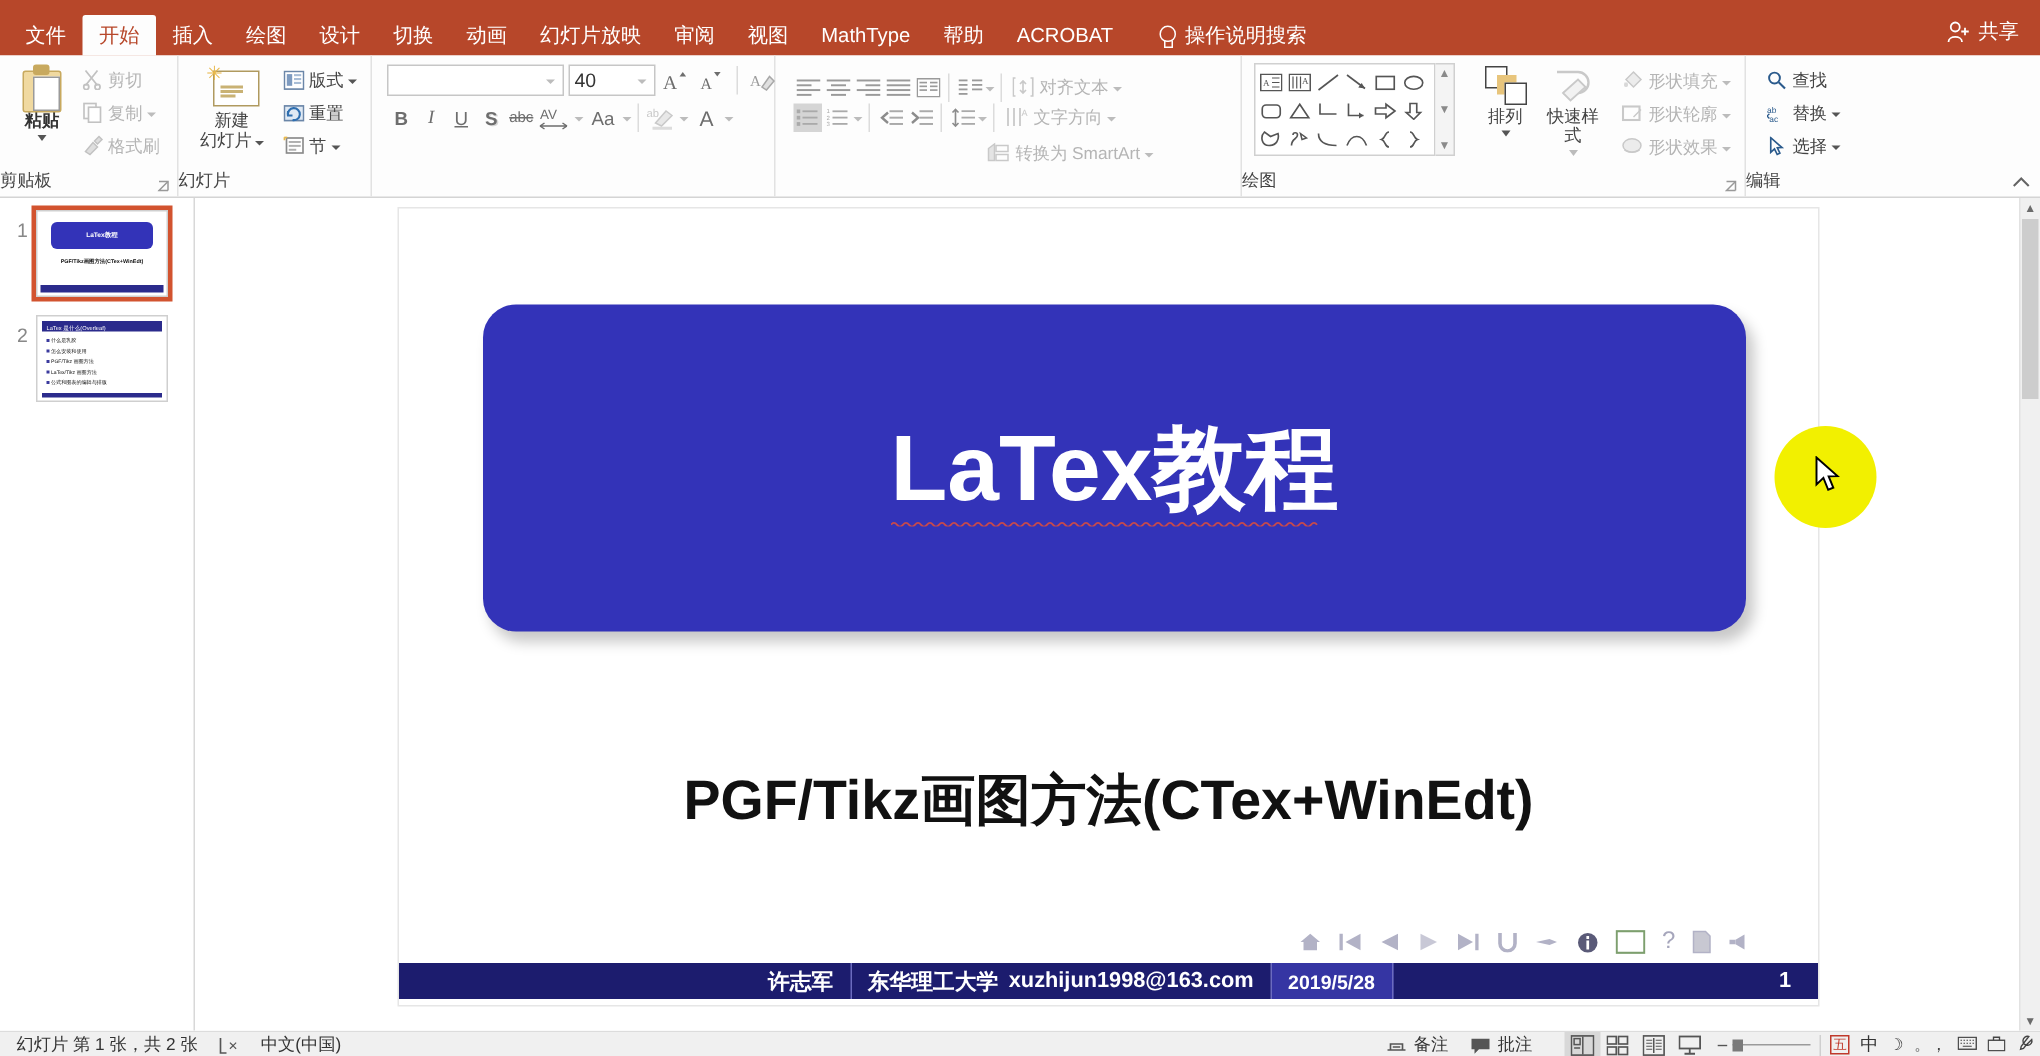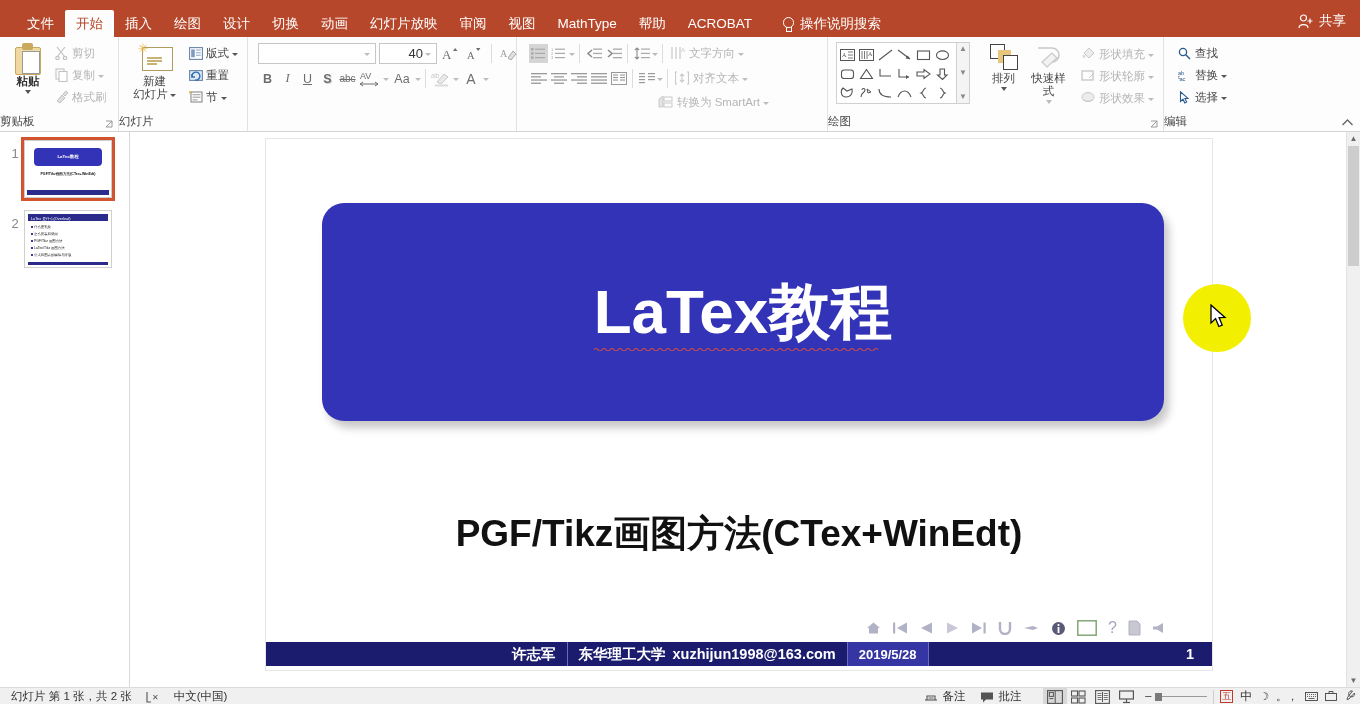--- a/index.html
+++ b/index.html
@@ -8,21 +8,21 @@
     width:1360px;height:704px;overflow:hidden;
     font-family:"Liberation Sans","DejaVu Sans",sans-serif;
     font-size:12px;color:#222;background:#fff;
     -webkit-font-smoothing:antialiased;
   }
   
   .titlebar{
     height:37px;background:#b7472a;display:flex;align-items:flex-end;
     position:relative;
   }
-  .tabs{display:flex;align-items:flex-end;height:37px;padding-left:16px;}
+  .tabs{display:flex;align-items:flex-end;height:37px;padding-left:6px;}
   .tab{
     color:#fff;font-size:13.5px;padding:0 11px;height:26px;line-height:26px;
     white-space:nowrap;cursor:default;
   }
   .tab.active{
     background:#fdfdfd;color:#b7472a;border-radius:2px 2px 0 0;height:27px;line-height:27px;
   }
   .tellme{display:flex;align-items:center;gap:6px;color:#fff;font-size:13.5px;margin-left:18px;height:26px;}
   .bulb{display:inline-block;width:13px;height:15px;position:relative;}
   .bulb:before{
@@ -357,21 +357,21 @@
         </div>
       </div>
     </div>
     <div class="group-title">
       <span>幻灯片</span>
     </div>
   </div>
 
   <div class="group" style="width:268px;">
     <div class="group-body" style="flex-direction:column;padding-left:10px;padding-top:6px;">
-      <div style="display:flex;align-items:center;gap:3px;text-align:right;">
+      <div style="display:flex;align-items:center;gap:3px;">
         <div class="fbox" style="width:118px;">
           <span class="v" title=""></span>
           <span class="ar">
               <span class="caretdn sm gy"></span>
             </span>
         </div>
         <div class="fbox" style="width:58px;">
           <span class="v" style="font-size:13px;">40</span>
           <span class="ar">
               <span class="caretdn sm gy"></span>
@@ -422,79 +422,20 @@
         </div>
         <div class="caretdn sm gy"></div>
         <div class="fb" style="width:22px;font-size:14px;color:#6e6e6e;">A</div>
         <div class="caretdn sm gy"></div>
       </div>
     </div>
   </div>
 
   <div class="group" style="width:310px;">
     <div class="group-body" style="flex-direction:column;padding-left:12px;padding-top:6px;">
-      <div style="display:flex;align-items:center;gap:1px;">
-        <div class="pi selbg">
-          <svg width="15" height="13" viewBox="0 0 15 13">
-            <rect x="0" y="1" width="2.5" height="2.5" fill="#aaa"></rect>
-              <rect x="4" y="1.6" width="10" height="1.2" fill="#aaa"></rect>
-            <rect x="0" y="5.2" width="2.5" height="2.5" fill="#aaa"></rect>
-              <rect x="4" y="5.8" width="10" height="1.2" fill="#aaa"></rect>
-            <rect x="0" y="9.4" width="2.5" height="2.5" fill="#aaa"></rect>
-              <rect x="4" y="10" width="10" height="1.2" fill="#aaa"></rect>
-          </svg>
-        </div>
-        <div class="pi">
-          <svg width="15" height="13" viewBox="0 0 15 13">
-            <text x="0" y="3.6" font-size="4" fill="#aaa" font-family="Liberation Sans, sans-serif">1</text>
-            <text x="0" y="8" font-size="4" fill="#aaa" font-family="Liberation Sans, sans-serif">2</text>
-            <text x="0" y="12.2" font-size="4" fill="#aaa" font-family="Liberation Sans, sans-serif">3</text>
-            <rect x="4" y="1.6" width="10" height="1.2" fill="#aaa"></rect>
-            <rect x="4" y="5.8" width="10" height="1.2" fill="#aaa"></rect>
-            <rect x="4" y="10" width="10" height="1.2" fill="#aaa"></rect>
-          </svg>
-        </div>
-        <div class="caretdn sm gy"></div>
-        <div class="sep"></div>
-        <div class="pi">
-          <svg width="16" height="13" viewBox="0 0 16 13">
-            <path d="M6 3 L2 6.5 L6 10" fill="none" stroke="#8c8c8c" stroke-width="1.6"></path>
-            <rect x="7" y="1.5" width="9" height="1.3" fill="#aaa"></rect>
-              <rect x="7" y="5.8" width="9" height="1.3" fill="#aaa"></rect>
-              <rect x="7" y="10" width="9" height="1.3" fill="#aaa"></rect>
-          </svg>
-        </div>
-        <div class="pi">
-          <svg width="16" height="13" viewBox="0 0 16 13">
-            <path d="M2 3 L6 6.5 L2 10" fill="none" stroke="#8c8c8c" stroke-width="1.6"></path>
-            <rect x="7" y="1.5" width="9" height="1.3" fill="#aaa"></rect>
-              <rect x="7" y="5.8" width="9" height="1.3" fill="#aaa"></rect>
-              <rect x="7" y="10" width="9" height="1.3" fill="#aaa"></rect>
-          </svg>
-        </div>
-        <div class="sep"></div>
-        <div class="pi">
-          <svg width="16" height="13" viewBox="0 0 16 13">
-            <path d="M3 1 v11 M1 3 l2 -2 l2 2 M1 10 l2 2 l2 -2" fill="none" stroke="#8c8c8c" stroke-width="1.1"></path>
-            <rect x="7" y="1.5" width="9" height="1.2" fill="#aaa"></rect>
-              <rect x="7" y="5.8" width="9" height="1.2" fill="#aaa"></rect>
-              <rect x="7" y="10" width="9" height="1.2" fill="#aaa"></rect>
-          </svg>
-        </div>
-        <div class="caretdn sm gy"></div>
-        <div class="sep"></div>
-        <div class="srow gray">
-          <svg width="16" height="14" viewBox="0 0 16 14">
-            <path d="M2 1 v12 M6 1 v12 M10 1 v12" stroke="#c9c9c9" stroke-width="1.2"></path>
-            <text x="11" y="6" font-size="6" fill="#c9c9c9" font-family="Liberation Sans, sans-serif">A</text>
-          </svg>
-          <span>文字方向</span>
-          <span class="caretdn sm gy"></span>
-        </div>
-      </div>
       <div style="display:flex;align-items:center;gap:1px;margin-top:5px;">
         <div class="pi">
           <svg width="16" height="13" viewBox="0 0 16 13">
             <rect x="0" y="1" width="16" height="1.3" fill="#9a9a9a"></rect>
               <rect x="0" y="4.2" width="10" height="1.3" fill="#9a9a9a"></rect>
             <rect x="0" y="7.4" width="16" height="1.3" fill="#9a9a9a"></rect>
               <rect x="0" y="10.6" width="10" height="1.3" fill="#9a9a9a"></rect>
           </svg>
         </div>
         <div class="pi">
@@ -545,20 +486,79 @@
           </svg>
         </div>
         <div class="caretdn sm gy"></div>
         <div class="sep"></div>
         <div class="srow gray">
           <svg width="15" height="14" viewBox="0 0 15 14">
             <path d="M2 1 h-1.5 v12 h1.5 M12 1 h1.5 v12 h-1.5" fill="none" stroke="#c9c9c9" stroke-width="1.1"></path>
             <path d="M7 3 v8 M5 5 l2 -2 l2 2 M5 9 l2 2 l2 -2" fill="none" stroke="#c9c9c9" stroke-width="1.1"></path>
           </svg>
           <span>对齐文本</span>
+          <span class="caretdn sm gy"></span>
+        </div>
+      </div>
+      <div style="display:flex;align-items:center;gap:1px;">
+        <div class="pi selbg">
+          <svg width="15" height="13" viewBox="0 0 15 13">
+            <rect x="0" y="1" width="2.5" height="2.5" fill="#aaa"></rect>
+              <rect x="4" y="1.6" width="10" height="1.2" fill="#aaa"></rect>
+            <rect x="0" y="5.2" width="2.5" height="2.5" fill="#aaa"></rect>
+              <rect x="4" y="5.8" width="10" height="1.2" fill="#aaa"></rect>
+            <rect x="0" y="9.4" width="2.5" height="2.5" fill="#aaa"></rect>
+              <rect x="4" y="10" width="10" height="1.2" fill="#aaa"></rect>
+          </svg>
+        </div>
+        <div class="pi">
+          <svg width="15" height="13" viewBox="0 0 15 13">
+            <text x="0" y="3.6" font-size="4" fill="#aaa" font-family="Liberation Sans, sans-serif">1</text>
+            <text x="0" y="8" font-size="4" fill="#aaa" font-family="Liberation Sans, sans-serif">2</text>
+            <text x="0" y="12.2" font-size="4" fill="#aaa" font-family="Liberation Sans, sans-serif">3</text>
+            <rect x="4" y="1.6" width="10" height="1.2" fill="#aaa"></rect>
+            <rect x="4" y="5.8" width="10" height="1.2" fill="#aaa"></rect>
+            <rect x="4" y="10" width="10" height="1.2" fill="#aaa"></rect>
+          </svg>
+        </div>
+        <div class="caretdn sm gy"></div>
+        <div class="sep"></div>
+        <div class="pi">
+          <svg width="16" height="13" viewBox="0 0 16 13">
+            <path d="M6 3 L2 6.5 L6 10" fill="none" stroke="#8c8c8c" stroke-width="1.6"></path>
+            <rect x="7" y="1.5" width="9" height="1.3" fill="#aaa"></rect>
+              <rect x="7" y="5.8" width="9" height="1.3" fill="#aaa"></rect>
+              <rect x="7" y="10" width="9" height="1.3" fill="#aaa"></rect>
+          </svg>
+        </div>
+        <div class="pi">
+          <svg width="16" height="13" viewBox="0 0 16 13">
+            <path d="M2 3 L6 6.5 L2 10" fill="none" stroke="#8c8c8c" stroke-width="1.6"></path>
+            <rect x="7" y="1.5" width="9" height="1.3" fill="#aaa"></rect>
+              <rect x="7" y="5.8" width="9" height="1.3" fill="#aaa"></rect>
+              <rect x="7" y="10" width="9" height="1.3" fill="#aaa"></rect>
+          </svg>
+        </div>
+        <div class="sep"></div>
+        <div class="pi">
+          <svg width="16" height="13" viewBox="0 0 16 13">
+            <path d="M3 1 v11 M1 3 l2 -2 l2 2 M1 10 l2 2 l2 -2" fill="none" stroke="#8c8c8c" stroke-width="1.1"></path>
+            <rect x="7" y="1.5" width="9" height="1.2" fill="#aaa"></rect>
+              <rect x="7" y="5.8" width="9" height="1.2" fill="#aaa"></rect>
+              <rect x="7" y="10" width="9" height="1.2" fill="#aaa"></rect>
+          </svg>
+        </div>
+        <div class="caretdn sm gy"></div>
+        <div class="sep"></div>
+        <div class="srow gray">
+          <svg width="16" height="14" viewBox="0 0 16 14">
+            <path d="M2 1 v12 M6 1 v12 M10 1 v12" stroke="#c9c9c9" stroke-width="1.2"></path>
+            <text x="11" y="6" font-size="6" fill="#c9c9c9" font-family="Liberation Sans, sans-serif">A</text>
+          </svg>
+          <span>文字方向</span>
           <span class="caretdn sm gy"></span>
         </div>
       </div>
       <div style="display:flex;align-items:center;margin-top:4px;margin-left:126px;">
         <div class="srow gray">
           <svg width="16" height="14" viewBox="0 0 16 14">
             <path d="M1 4 L5 1 L5 12 L1 12 Z" fill="#e4e4e4" stroke="#c9c9c9" stroke-width="1"></path>
             <rect x="6" y="2" width="8" height="4" fill="none" stroke="#c9c9c9" stroke-width="1"></rect>
             <rect x="6" y="8" width="8" height="4" fill="none" stroke="#c9c9c9" stroke-width="1"></rect>
           </svg>

